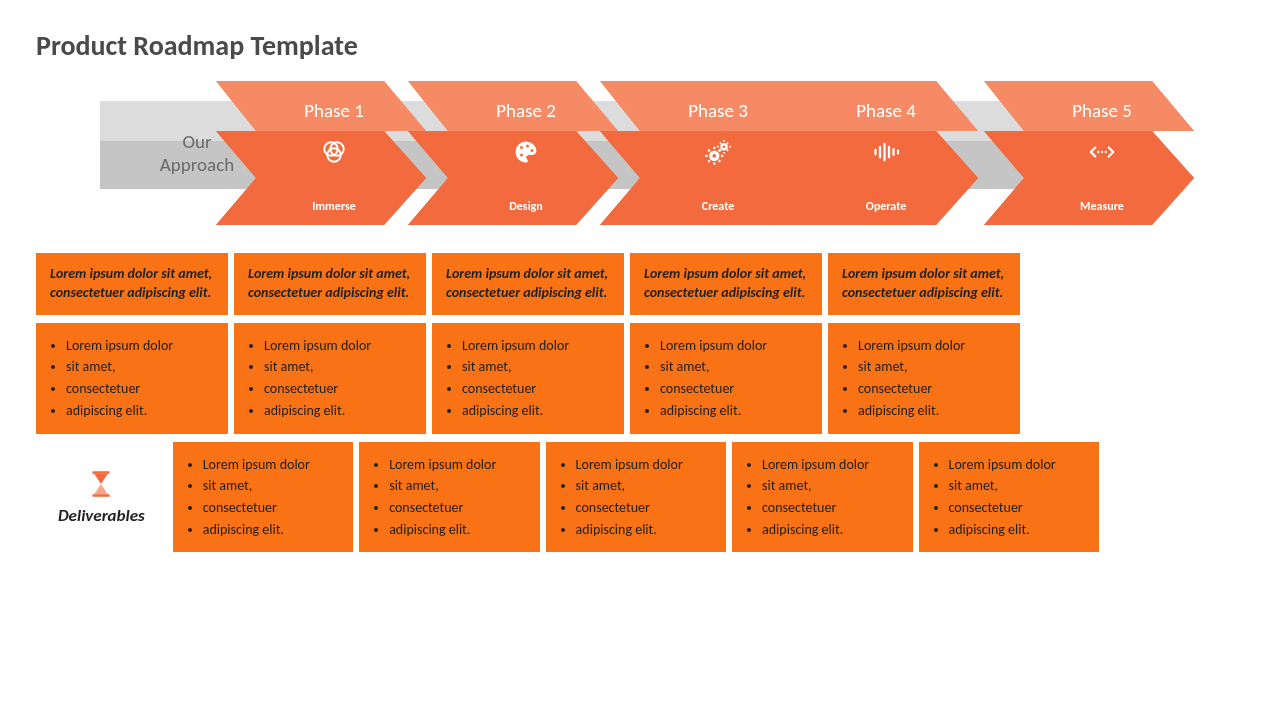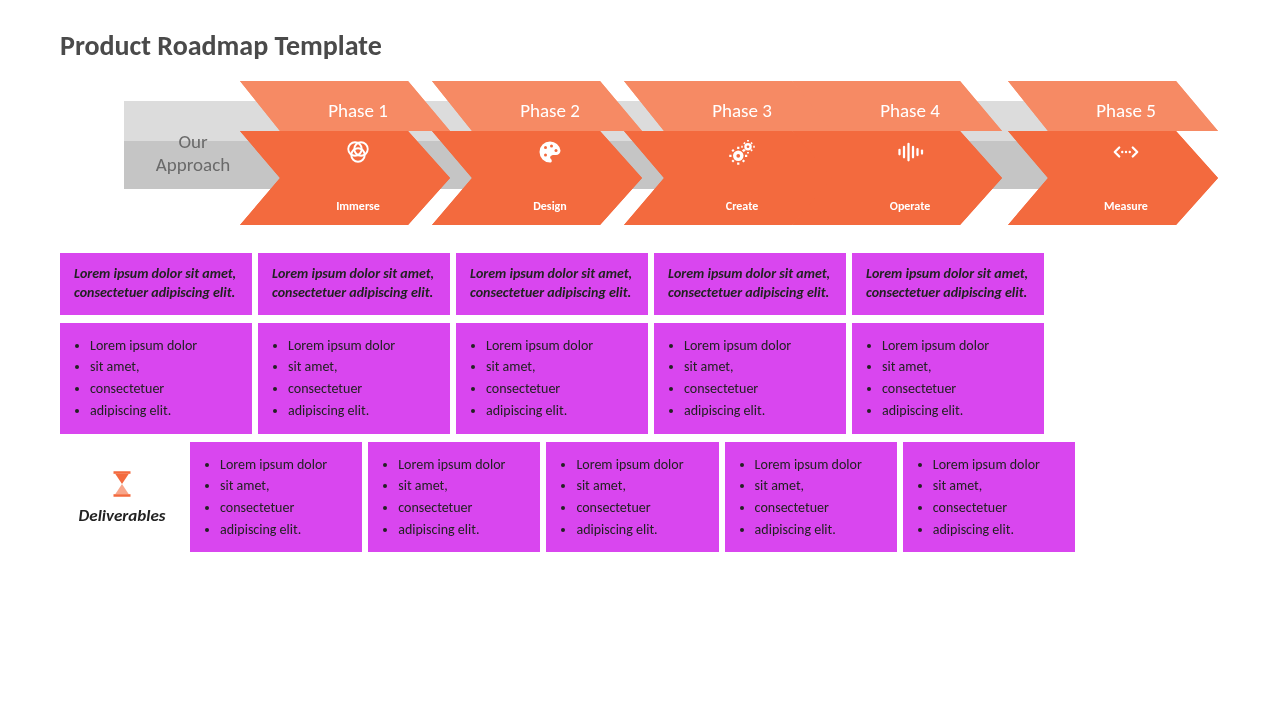--- a/index.html
+++ b/index.html
@@ -1,24 +1,24 @@
 <!DOCTYPE html>
 <html><head>
 <meta charset="utf-8">
 <style>
   * { box-sizing: border-box; margin: 0; padding: 0; }
   body { font-family: Calibri, Arial, sans-serif; width: 1280px; height: 720px; background: #fff; overflow: hidden; }
-  .slide { position: relative; width: 1135px; height: 720px; padding: 28px 60px; }
+  .slide { position: relative; width: 1135px; height: 720px; padding: 28px 36px; }
   .title { font-size: 28px; font-weight: 700; color: #4a4a4a; margin-bottom: 18px; }
 
   .chevron-band { position: relative; height: 144px; margin-top: 8px; }
   .band-bg-top { position: absolute; left: 64px; right: 0; top: 20px; height: 40px; background: #dcdcdc; }
   .band-bg-bot { position: absolute; left: 64px; right: 0; top: 60px; height: 48px; background: #c5c5c5; }
 
-  .approach-box { position: absolute; left: 58px; top: 50px; width: 150px; text-align: center; }
+  .approach-box { position: absolute; left: 86px; top: 50px; width: 150px; text-align: center; }
   .approach-box .l { font-size: 19px; color: #6a6a6a; line-height: 1.2; }
 
   
   .chev { position: absolute; top: 0; width: 210px; height: 144px; }
   .chev svg { width: 210px; height: 144px; display: block; }
   .chev .phase { position: absolute; left: 48px; top: 18px; width: 140px; text-align: center; color: #fff; font-size: 19px; }
   .chev .icon { position: absolute; left: 48px; top: 56px; width: 140px; height: 32px; text-align: center; }
   .chev .icon svg { width: 30px; height: 30px; display: inline-block; }
   .chev .name { position: absolute; left: 48px; bottom: 12px; width: 140px; text-align: center; color: #fff; font-size: 12px; font-weight: 600; }
 
@@ -27,21 +27,21 @@
   .c3 { left: 564px; }
   .c4 { left: 732px; }
   .c5 { left: 948px; }
 
   
   .grid { margin-top: 28px; display: flex; flex-direction: column; gap: 8px; }
   .row { display: flex; gap: 6px; }
   .rowhead { width: 140px; padding: 8px 4px; text-align: center; display: flex; flex-direction: column; align-items: center; justify-content: center; }
   .rowhead .ricon { width: 34px; height: 34px; margin-bottom: 4px; }
   .rowhead .rlabel { font-style: italic; font-weight: 600; font-size: 17px; color: #222; }
-  .cell { width: 192px; background: #d946ef; padding: 12px 14px; }
+  .cell { width: 192px; background: #f97316; padding: 12px 14px; }
   .objective-text { font-style: italic; font-weight: 700; font-size: 14px; color: #222; line-height: 1.35; }
   .bullets { list-style: disc; padding-left: 16px; }
   .bullets li { font-size: 14px; color: #222; line-height: 1.55; }
 </style>
 </head>
 <body>
 
 <div class="slide">
   <h1 class="title">Product Roadmap Template</h1>
 

